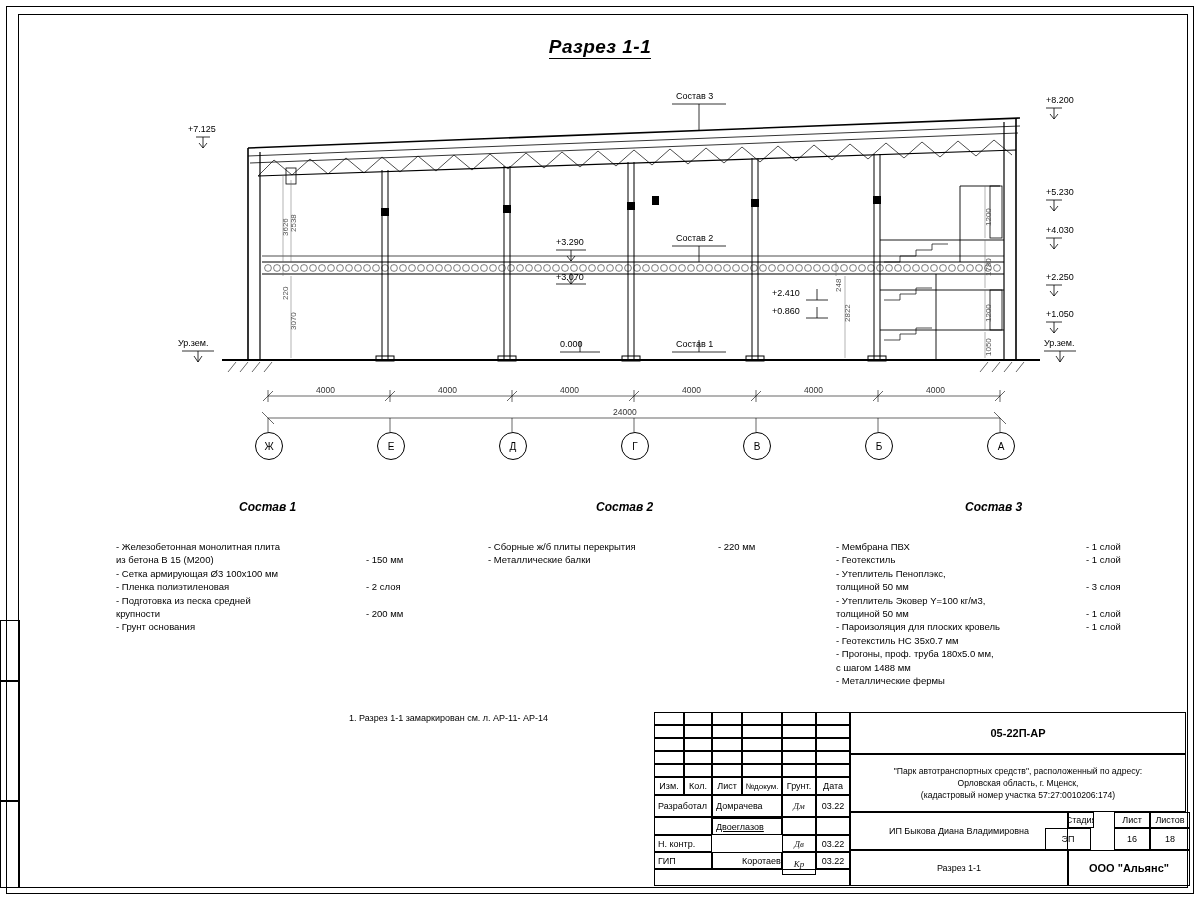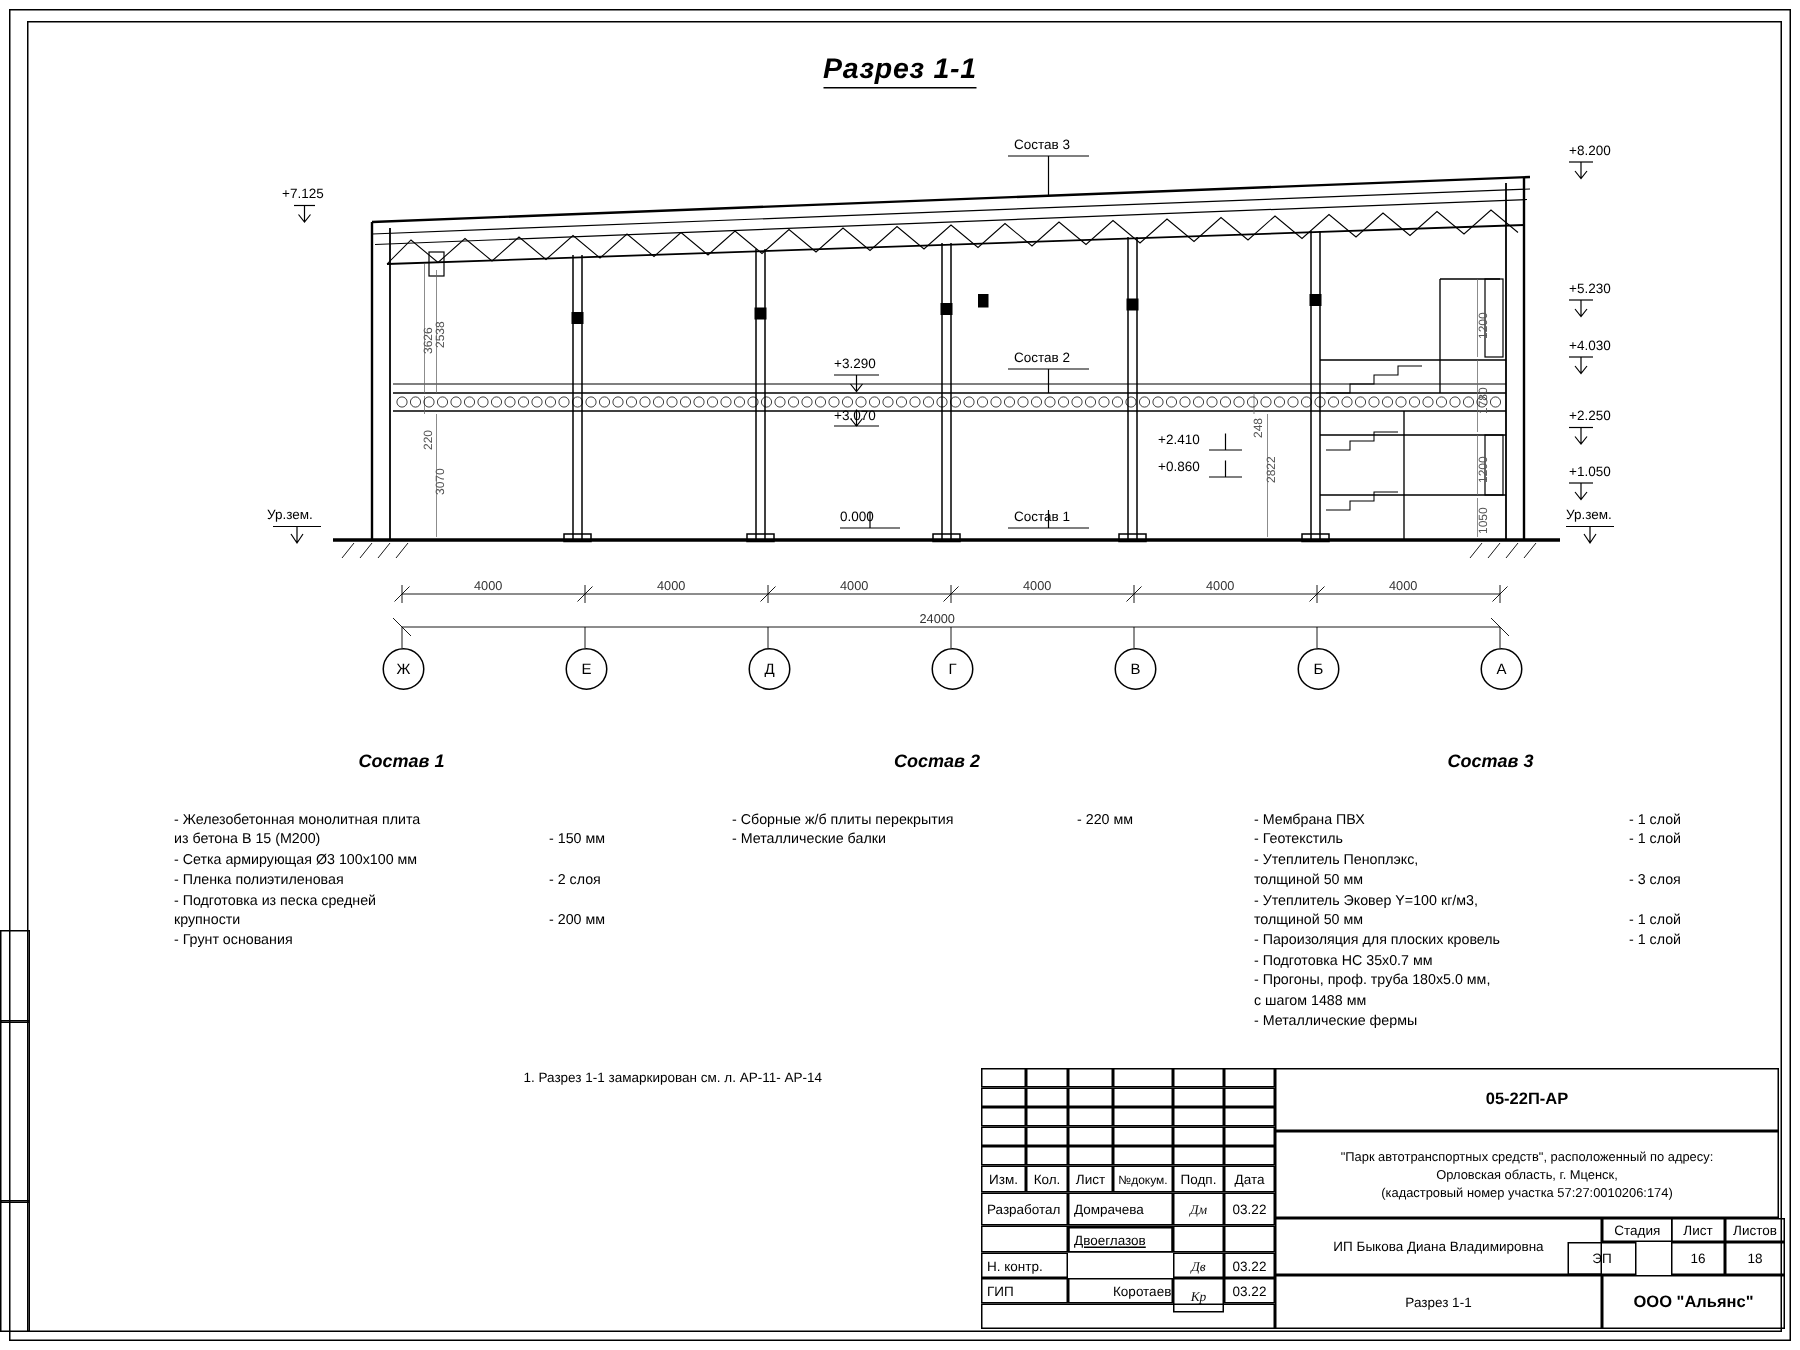--- a/index.html
+++ b/index.html
@@ -387,21 +387,21 @@
   </div>
 
   <div class="spec" style="left:836px;top:540px;width:230px;">
     <div>- Мембрана ПВХ</div>
     <div>- Геотекстиль</div>
     <div>- Утеплитель Пеноплэкс,</div>
     <div>  толщиной 50 мм</div>
     <div>- Утеплитель Эковер Y=100 кг/м3,</div>
     <div>  толщиной 50 мм</div>
     <div>- Пароизоляция для плоских кровель</div>
-    <div>- Подготовка НС 35х0.7 мм</div>
+    <div>- Геотекстиль НС 35х0.7 мм</div>
     <div>- Прогоны, проф. труба 180х5.0 мм,</div>
     <div>  с шагом 1488 мм</div>
     <div>- Металлические фермы</div>
   </div>
   <div class="spec" style="left:1086px;top:540px;">
     <div>- 1 слой</div>
     <div>- 1 слой</div>
     <div style="height:13.4px;"></div>
     <div>- 3 слоя</div>
     <div style="height:13.4px;"></div>
@@ -445,21 +445,21 @@
     <div class="cell" style="left:30px;top:52px;width:28px;height:13px;"></div>
     <div class="cell" style="left:58px;top:52px;width:30px;height:13px;"></div>
     <div class="cell" style="left:88px;top:52px;width:40px;height:13px;"></div>
     <div class="cell" style="left:128px;top:52px;width:34px;height:13px;"></div>
     <div class="cell" style="left:162px;top:52px;width:34px;height:13px;"></div>
 
     <div class="cell" style="left:0;top:65px;width:30px;height:18px;">Изм.</div>
     <div class="cell" style="left:30px;top:65px;width:28px;height:18px;">Кол.</div>
     <div class="cell" style="left:58px;top:65px;width:30px;height:18px;">Лист</div>
     <div class="cell" style="left:88px;top:65px;width:40px;height:18px;font-size:8px;">№докум.</div>
-    <div class="cell" style="left:128px;top:65px;width:34px;height:18px;">Подп.</div>
+    <div class="cell" style="left:128px;top:65px;width:34px;height:18px;">Грунт.</div>
     <div class="cell" style="left:162px;top:65px;width:34px;height:18px;">Дата</div>
 
     <div class="cell l" style="left:0;top:83px;width:58px;height:22px;">Разработал</div>
     <div class="cell l" style="left:58px;top:83px;width:70px;height:22px;">Домрачева</div>
     <div class="cell sig" style="left:128px;top:83px;width:34px;height:22px;">Дм</div>
     <div class="cell" style="left:162px;top:83px;width:34px;height:22px;">03.22</div>
 
     <div class="cell l" style="left:0;top:105px;width:58px;height:18px;"></div>
     <div class="cell l" style="left:58px;top:105px;width:70px;height:18px;"></div>
     <div class="cell" style="left:128px;top:105px;width:34px;height:18px;"></div>
@@ -480,21 +480,21 @@
     <div class="cell big" style="left:196px;top:0;width:336px;height:42px;font-weight:bold;">05-22П-АР</div>
 
     <div class="cell" style="left:196px;top:42px;width:336px;height:58px;flex-direction:column;line-height:12px;font-size:8.6px;">
       <span>"Парк автотранспортных средств",  расположенный по адресу:</span>
       <span>Орловская область, г. Мценск,</span>
       <span>(кадастровый номер участка 57:27:0010206:174)</span>
     </div>
 
     <div class="cell" style="left:196px;top:100px;width:218px;height:38px;font-size:9px;">ИП Быкова Диана Владимировна</div>
 
-    <div class="cell" style="left:414px;top:100px;width:47px;height:16px;">Стадия</div>
+    <div class="cell" style="left:414px;top:100px;width:26px;height:16px;">Стадия</div>
     <div class="cell" style="left:460px;top:100px;width:36px;height:16px;">Лист</div>
     <div class="cell" style="left:496px;top:100px;width:40px;height:16px;">Листов</div>
 
     <div class="cell" style="left:391px;top:116px;width:46px;height:22px;">ЭП</div>
     <div class="cell" style="left:460px;top:116px;width:36px;height:22px;">16</div>
     <div class="cell" style="left:496px;top:116px;width:40px;height:22px;">18</div>
 
     <div class="cell" style="left:196px;top:138px;width:218px;height:36px;">Разрез 1-1</div>
     <div class="cell big" style="left:414px;top:138px;width:122px;height:36px;font-weight:bold;">ООО "Альянс"</div>
   </div>

